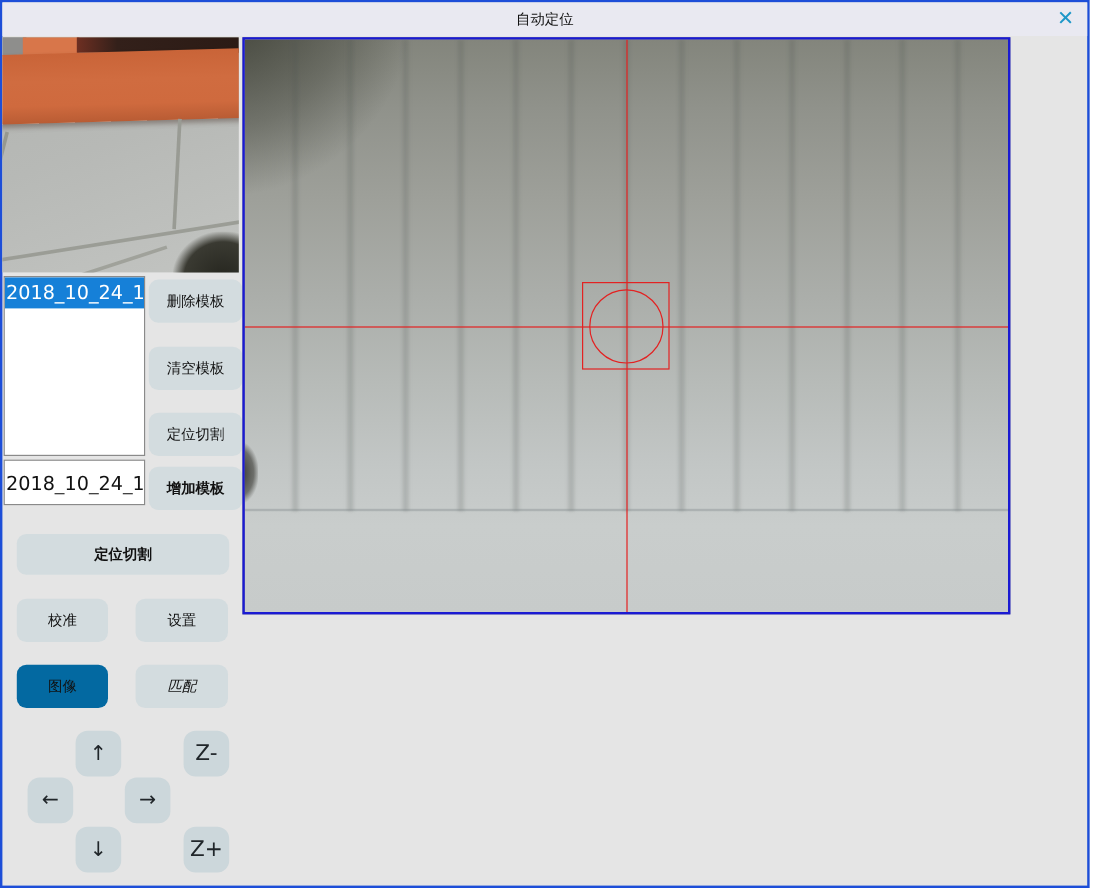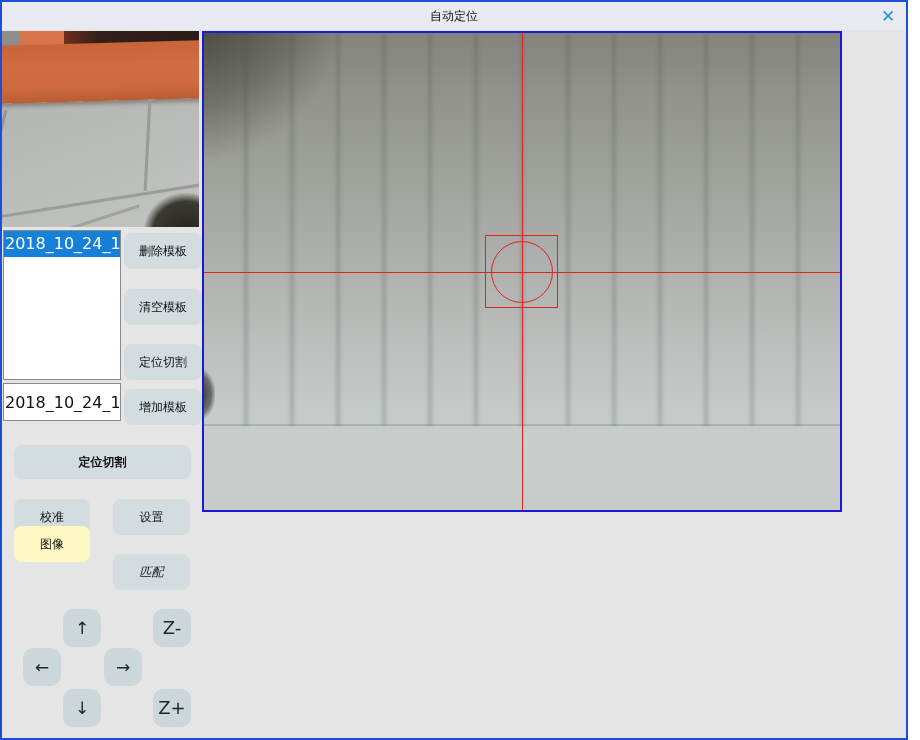--- a/index.html
+++ b/index.html
@@ -67,25 +67,25 @@
   
   .btn {
     position: absolute; border: none; border-radius: 8px;
     background: #d3dcdf; color: #111; font-size: 12px;
     font-family: "DejaVu Sans", "Liberation Sans", sans-serif;
     cursor: pointer; text-align: center;
   }
   .btn-delete  { left: 122px; top: 231px; width: 78px; height: 36px; }
   .btn-clear   { left: 122px; top: 287px; width: 78px; height: 36px; }
   .btn-engrave { left: 122px; top: 342px; width: 78px; height: 36px; }
-  .btn-add     { left: 122px; top: 387px; width: 78px; height: 36px; }
+  .btn-add     { left: 122px; top: 387px; width: 78px; height: 36px; font-weight: bold; }
   .btn-cut     { left: 12px;  top: 443px; width: 177px; height: 34px; font-weight: bold; }
   .btn-cal     { left: 12px;  top: 497px; width: 76px;  height: 36px; }
   .btn-set     { left: 111px; top: 497px; width: 77px;  height: 36px; }
-  .btn-img     { left: 12px;  top: 524px; width: 76px;  height: 36px; background: #fef9c3; }
+  .btn-img     { left: 12px;  top: 552px; width: 76px;  height: 36px; background: #0369a1; }
   .btn-match   { left: 111px; top: 552px; width: 77px;  height: 36px; font-style: italic; }
 
   .jog {
     position: absolute; width: 38px; height: 38px; border: none; border-radius: 10px;
     background: #ccd7db; color: #20262a; font-size: 17px; cursor: pointer;
     font-family: "DejaVu Sans", sans-serif; line-height: 38px; text-align: center; padding: 0;
   }
   .jog-up    { left: 61px;  top: 607px; }
   .jog-zm    { left: 151px; top: 607px; font-size: 18px; }
   .jog-left  { left: 21px;  top: 646px; }

